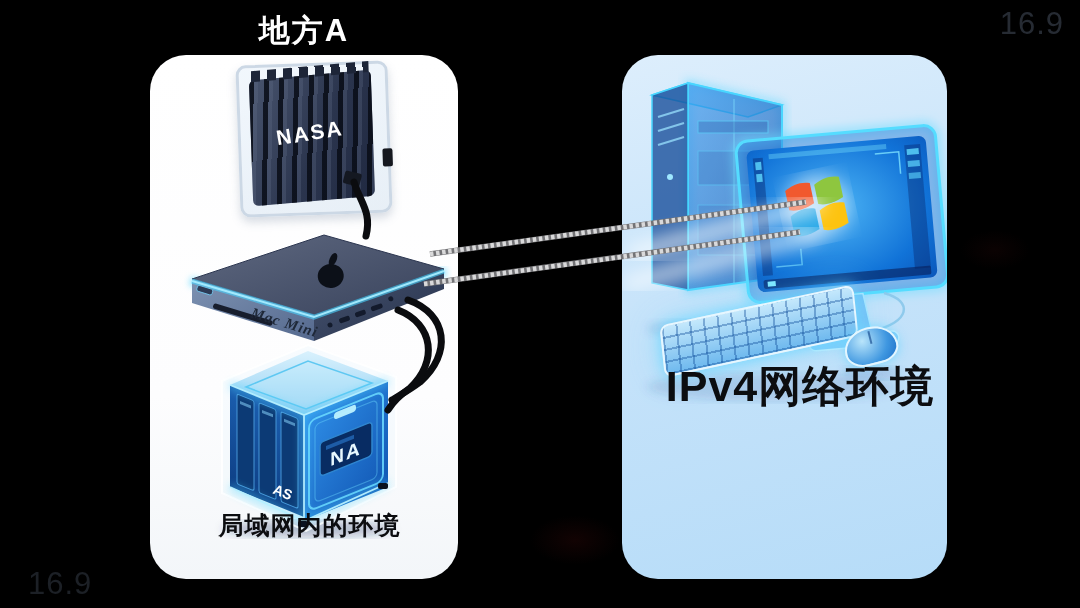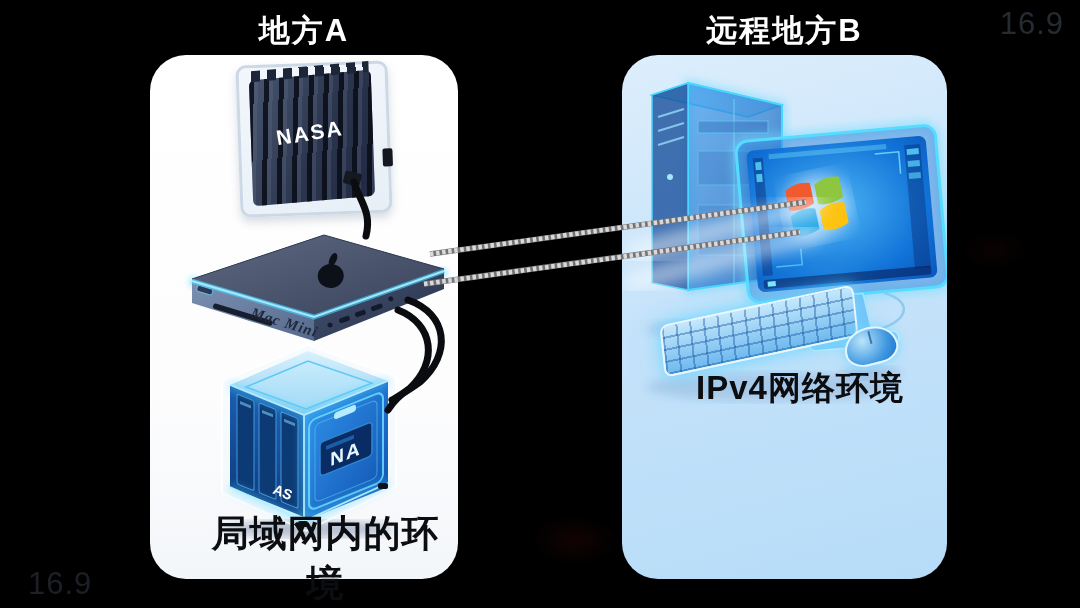--- a/index.html
+++ b/index.html
@@ -18,22 +18,22 @@
   .title { position:absolute; top:10px; text-align:center; color:#ffffff;
            font-size:31px; font-weight:700; letter-spacing:2px; }
   .title-left { left:150px; width:308px; }
   .title-right { left:622px; width:325px; }
   .panel { position:absolute; top:55px; height:524px; border-radius:36px; }
   .panel-left { left:150px; width:308px;
     background: linear-gradient(180deg,#ffffff 0%,#fdfdfe 65%,#f3f6f9 100%); }
   .panel-right { left:622px; width:325px;
     background: linear-gradient(165deg,#ddeefc 0%,#c6e3fa 45%,#b6dcf8 100%); }
   .caption { position:absolute; text-align:center; font-weight:700; color:#0c0d10; z-index:40; }
-  .caption-lan { left:150px; top:509px; width:308px; font-size:37px; letter-spacing:1px;padding-left:43px; }
-  .caption-ipv4 { left:622px; top:366px; width:356px; font-size:33px; letter-spacing:1px; }
+  .caption-lan { left:134px; top:509px; width:308px; font-size:25px; letter-spacing:1px;padding-left:43px; }
+  .caption-ipv4 { left:622px; top:358px; width:356px; font-size:43px; letter-spacing:1px; }
 
   
   .nasa-box { position:absolute; left:88px; top:8px; width:152px; height:152px;
               transform:rotate(-2deg); z-index:5; }
   .nasa-case { position:absolute; inset:0; border:3px solid #ccd8e5; border-radius:10px;
     background: linear-gradient(160deg, rgba(238,245,252,.8), rgba(213,227,240,.55));
     box-shadow: 0 5px 10px rgba(110,130,155,.28); }
   .nasa-fins { position:absolute; left:13px; right:17px; top:12px; bottom:14px;
     border-radius:6px; transform:skewY(-3deg);
     background: linear-gradient(115deg,#49556f 0%,#2b354e 55%,#202941 100%); }
@@ -76,21 +76,20 @@
 
   <div class="artifact" style="left:530px; top:515px; width:90px; height:50px;
        background:radial-gradient(ellipse, rgba(60,10,10,.30), rgba(0,0,0,0) 70%);"></div>
   <div class="artifact" style="left:960px; top:230px; width:70px; height:40px;
        background:radial-gradient(ellipse, rgba(50,10,10,.22), rgba(0,0,0,0) 70%);"></div>
 
   <div class="wm wm-tr">16.9</div>
   <div class="wm wm-bl">16.9</div>
 
   <div class="title title-left">地方A</div>
-  <div class="title title-right">远程地方B</div>
 
   <div class="panel panel-left">
 
     <div class="nasa-box">
       <div class="nasa-case"></div>
       <div class="nasa-fins"></div>
       <div class="nasa-label">NASA</div>
       <div class="nasa-connector"></div>
     </div>
 

